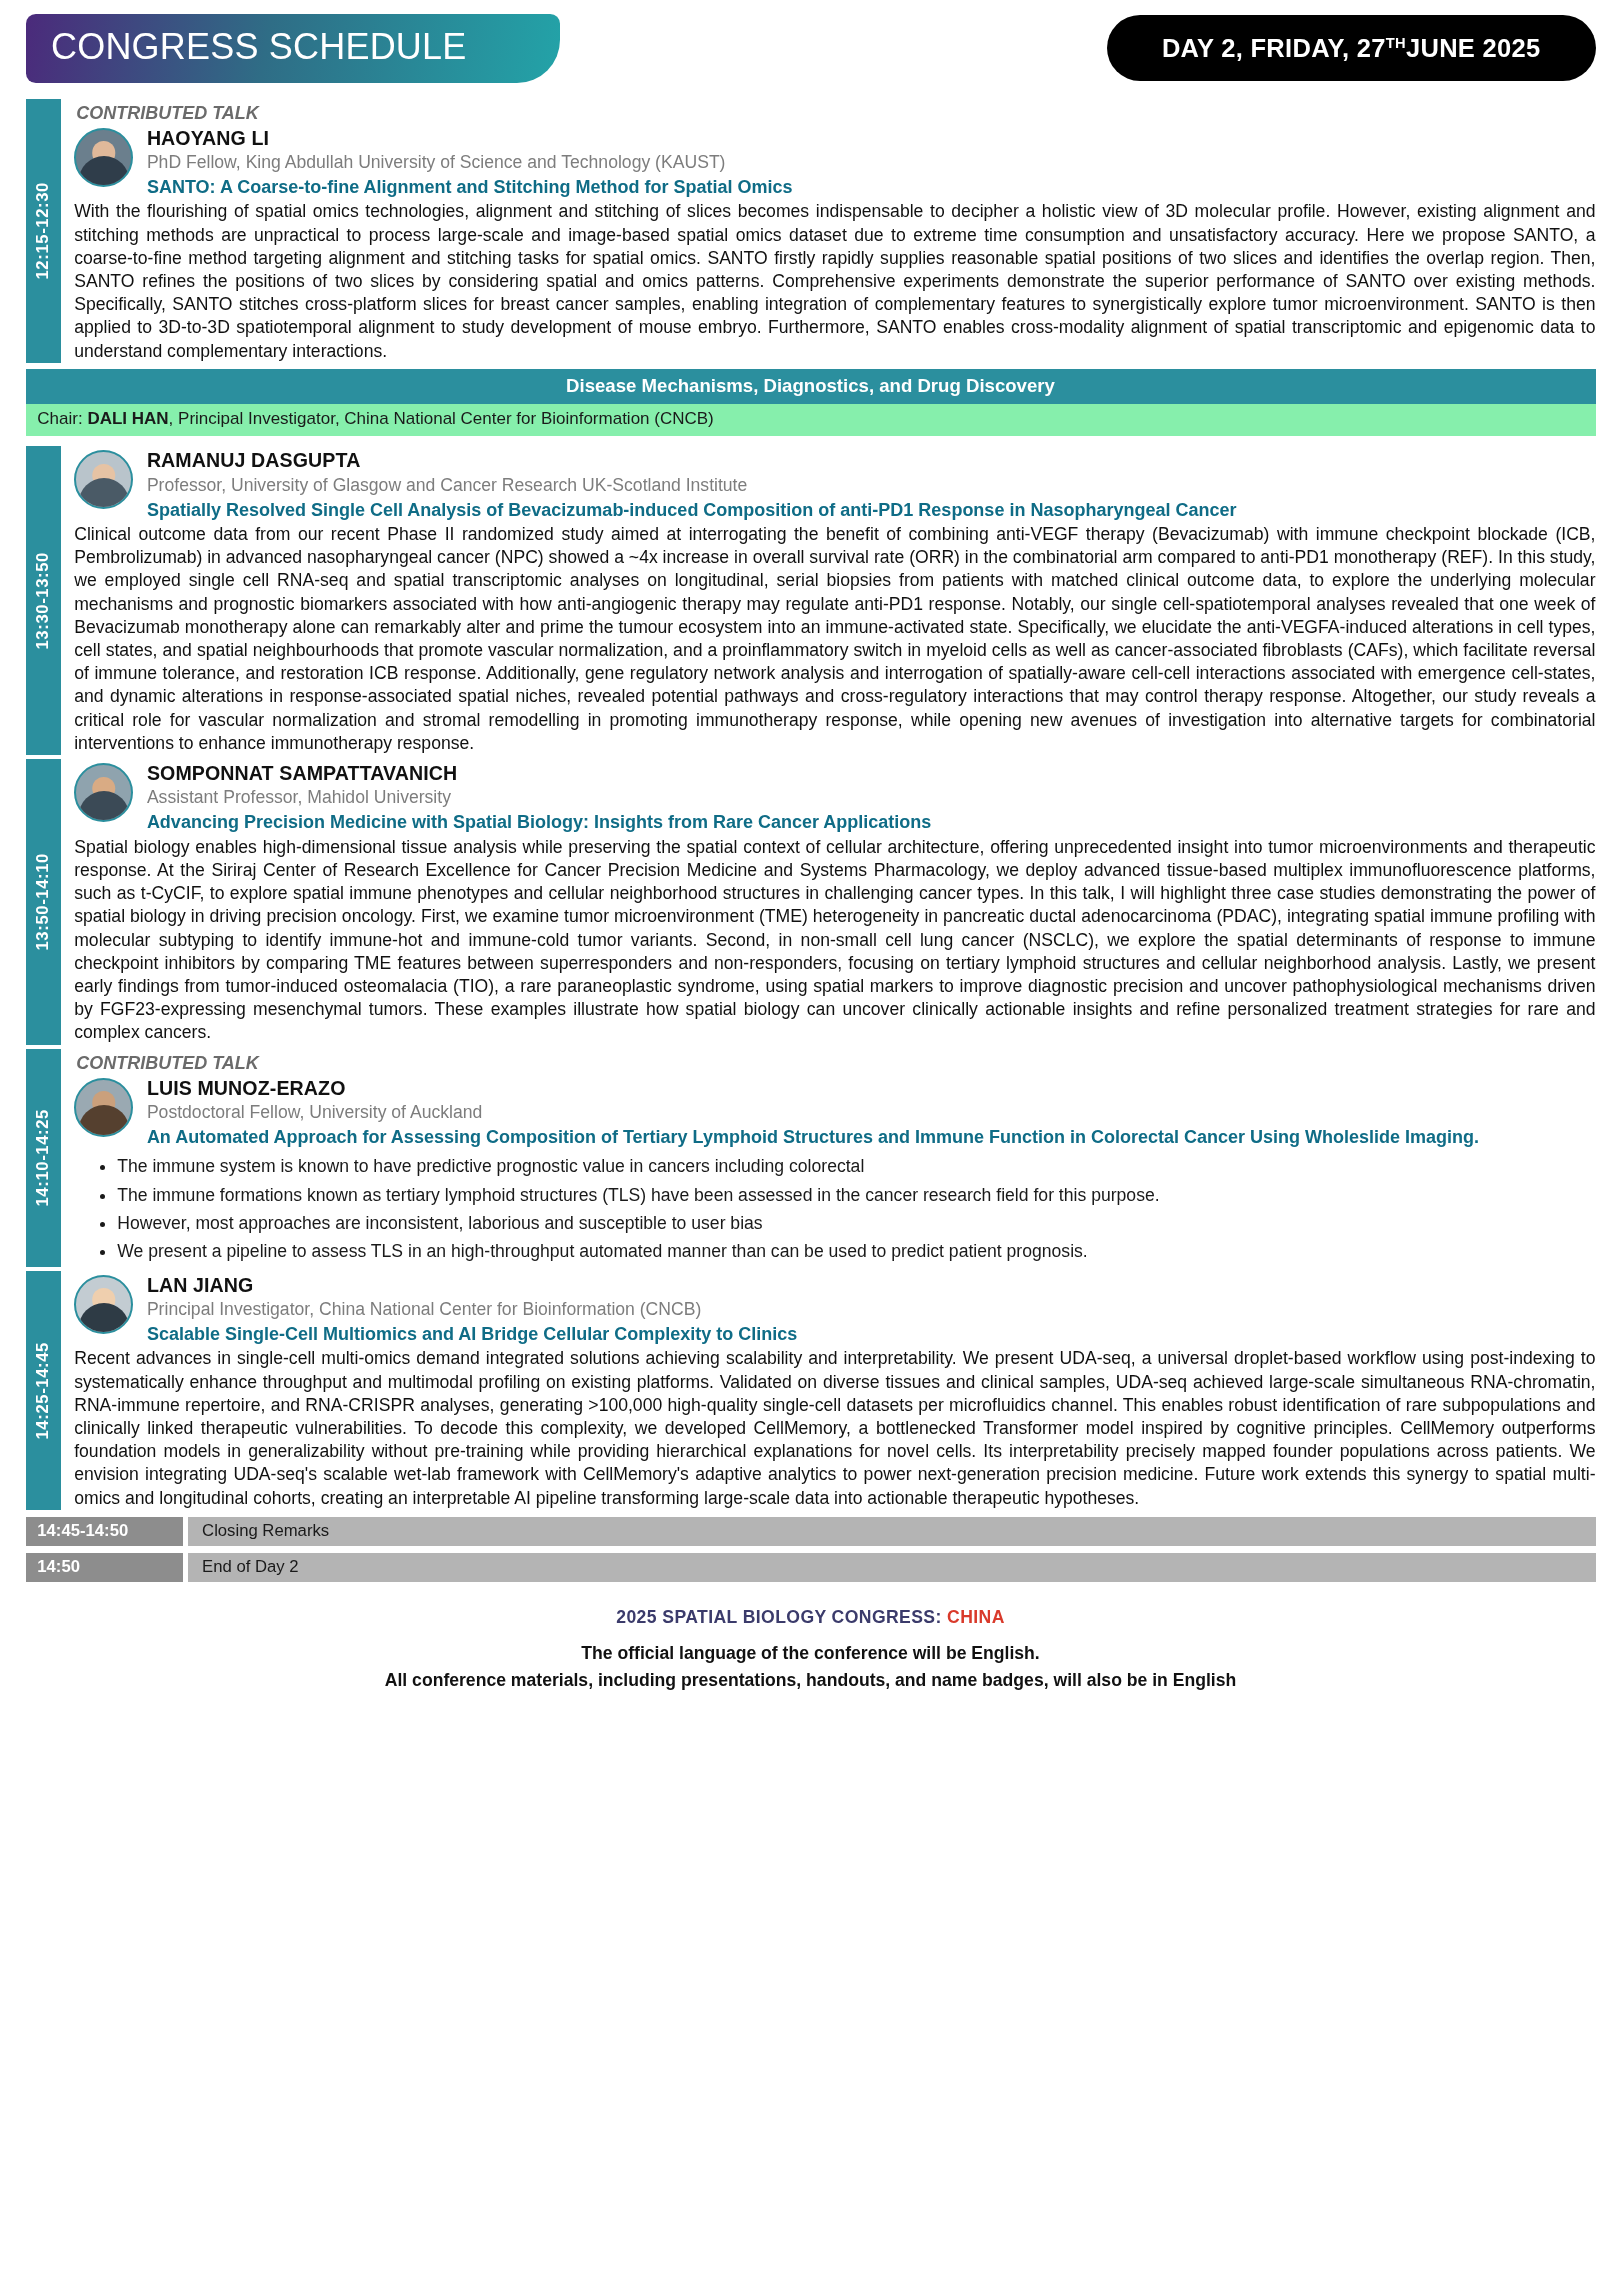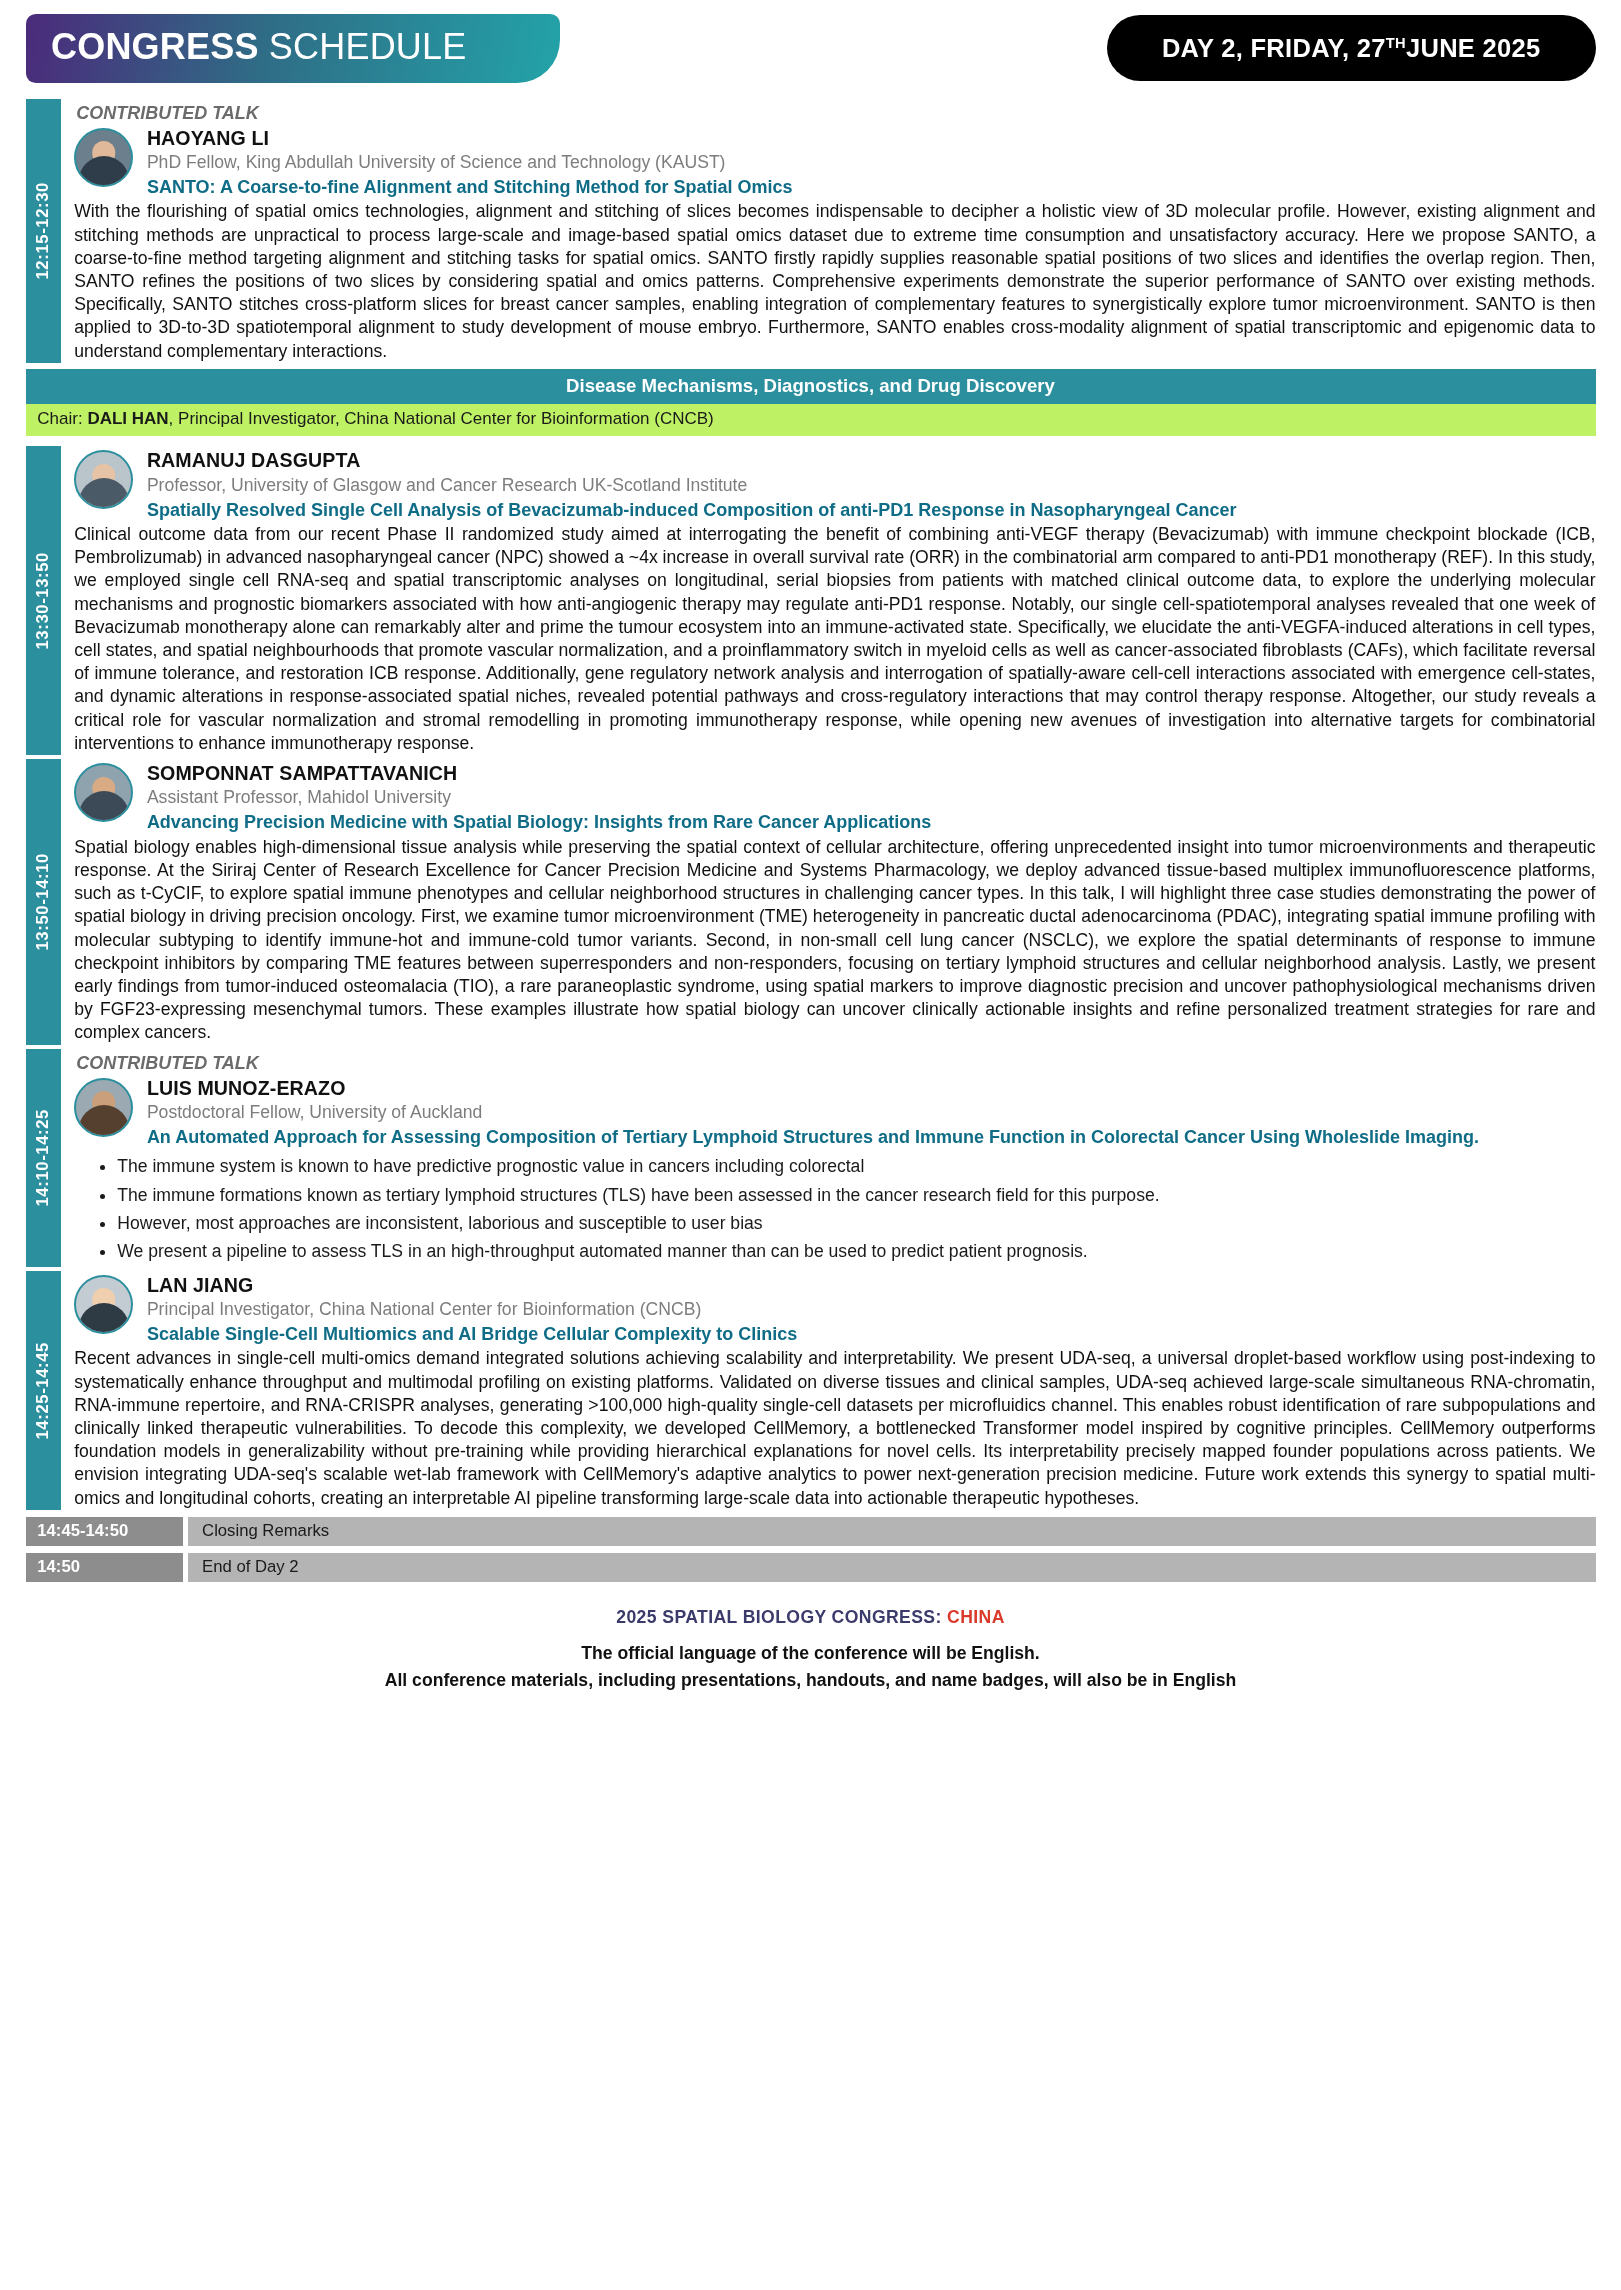--- a/index.html
+++ b/index.html
@@ -31,21 +31,21 @@
   .logo-pill {
     background: linear-gradient(100deg, #4b2a7b 0%, #2f6d86 45%, #23a3a8 100%);
     border-radius: 9.8px 9.8px 43px 9.8px;
     color: #ffffff;
     font-size: 36px;
     letter-spacing: 0.2px;
     padding: 15.7px 41px 17.6px 25.5px;
     min-width: 534px;
     line-height: 1;
   }
-  .logo-pill b { font-weight: bold; text-align: right; }
+  .logo-pill b { font-weight: normal; text-align: right; }
   .logo-pill span.light { font-weight: normal; }
   .day-pill {
     background: #000000;
     color: #ffffff;
     border-radius: 33px;
     font-size: 25.5px;
     font-weight: bold;
     letter-spacing: 0.3px;
     padding: 18.6px 55px;
     white-space: nowrap;
@@ -186,21 +186,21 @@
   .session-bar {
     background: #2b8f9e;
     color: #ffffff;
     font-size: 18.6px;
     font-weight: bold;
     text-align: center;
     padding: 5.9px 0 6.9px 0;
     margin: 5.9px 0 0 0;
   }
   .chair-bar {
-    background: #bef264;
+    background: #86efac;
     color: #1a1a1a;
     font-size: 17px;
     padding: 5.9px 0 6.9px 11.8px;
     margin-bottom: 9.8px;
   }
   .chair-bar b { font-weight: bold; }
 
   
   .footer {
     margin-top: 25.5px;

